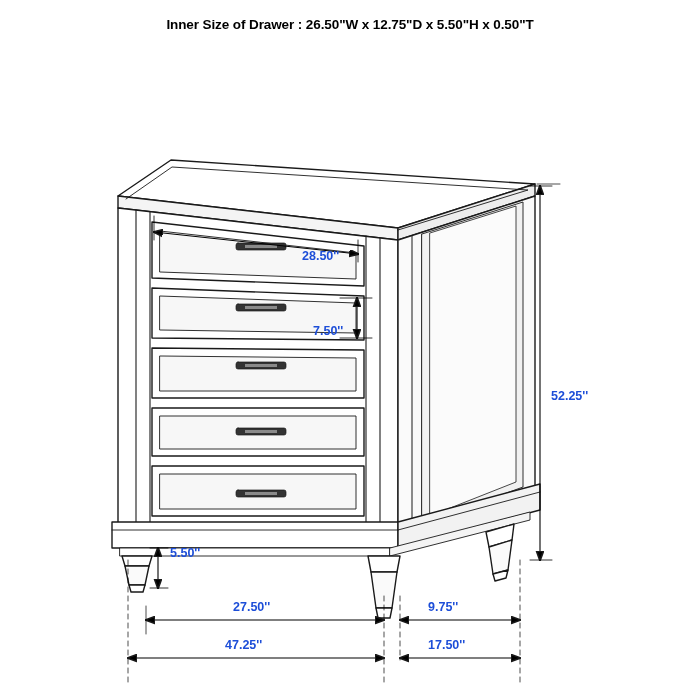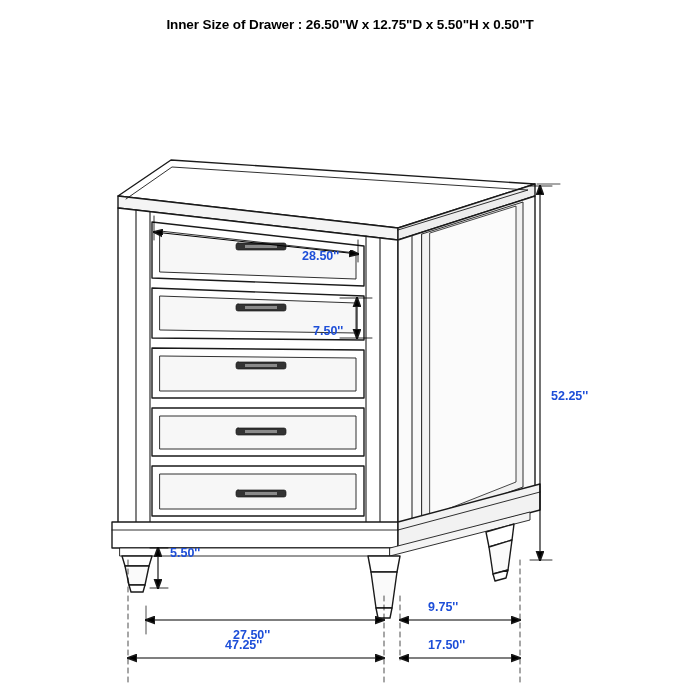--- a/index.html
+++ b/index.html
@@ -187,21 +187,21 @@
   </svg>
 
   <div class="dim-label" style="left:302px; top:249px;">28.50''</div>
 
   <div class="dim-label" style="left:313px; top:324px;">7.50''</div>
 
   <div class="dim-label" style="left:551px; top:354px;margin-top:35px;">52.25''</div>
 
   <div class="dim-label" style="left:170px; top:546px;">5.50''</div>
 
-  <div class="dim-label" style="left:233px; top:628px;">27.50''</div>
+  <div class="dim-label" style="left:233px; top:600px;">27.50''</div>
 
   <div class="dim-label" style="left:428px; top:600px;text-align:center;">9.75''</div>
 
   <div class="dim-label" style="left:225px; top:638px;">47.25''</div>
 
   <div class="dim-label" style="left:428px; top:638px;">17.50''</div>
 
 </div>
 
 </body></html>

